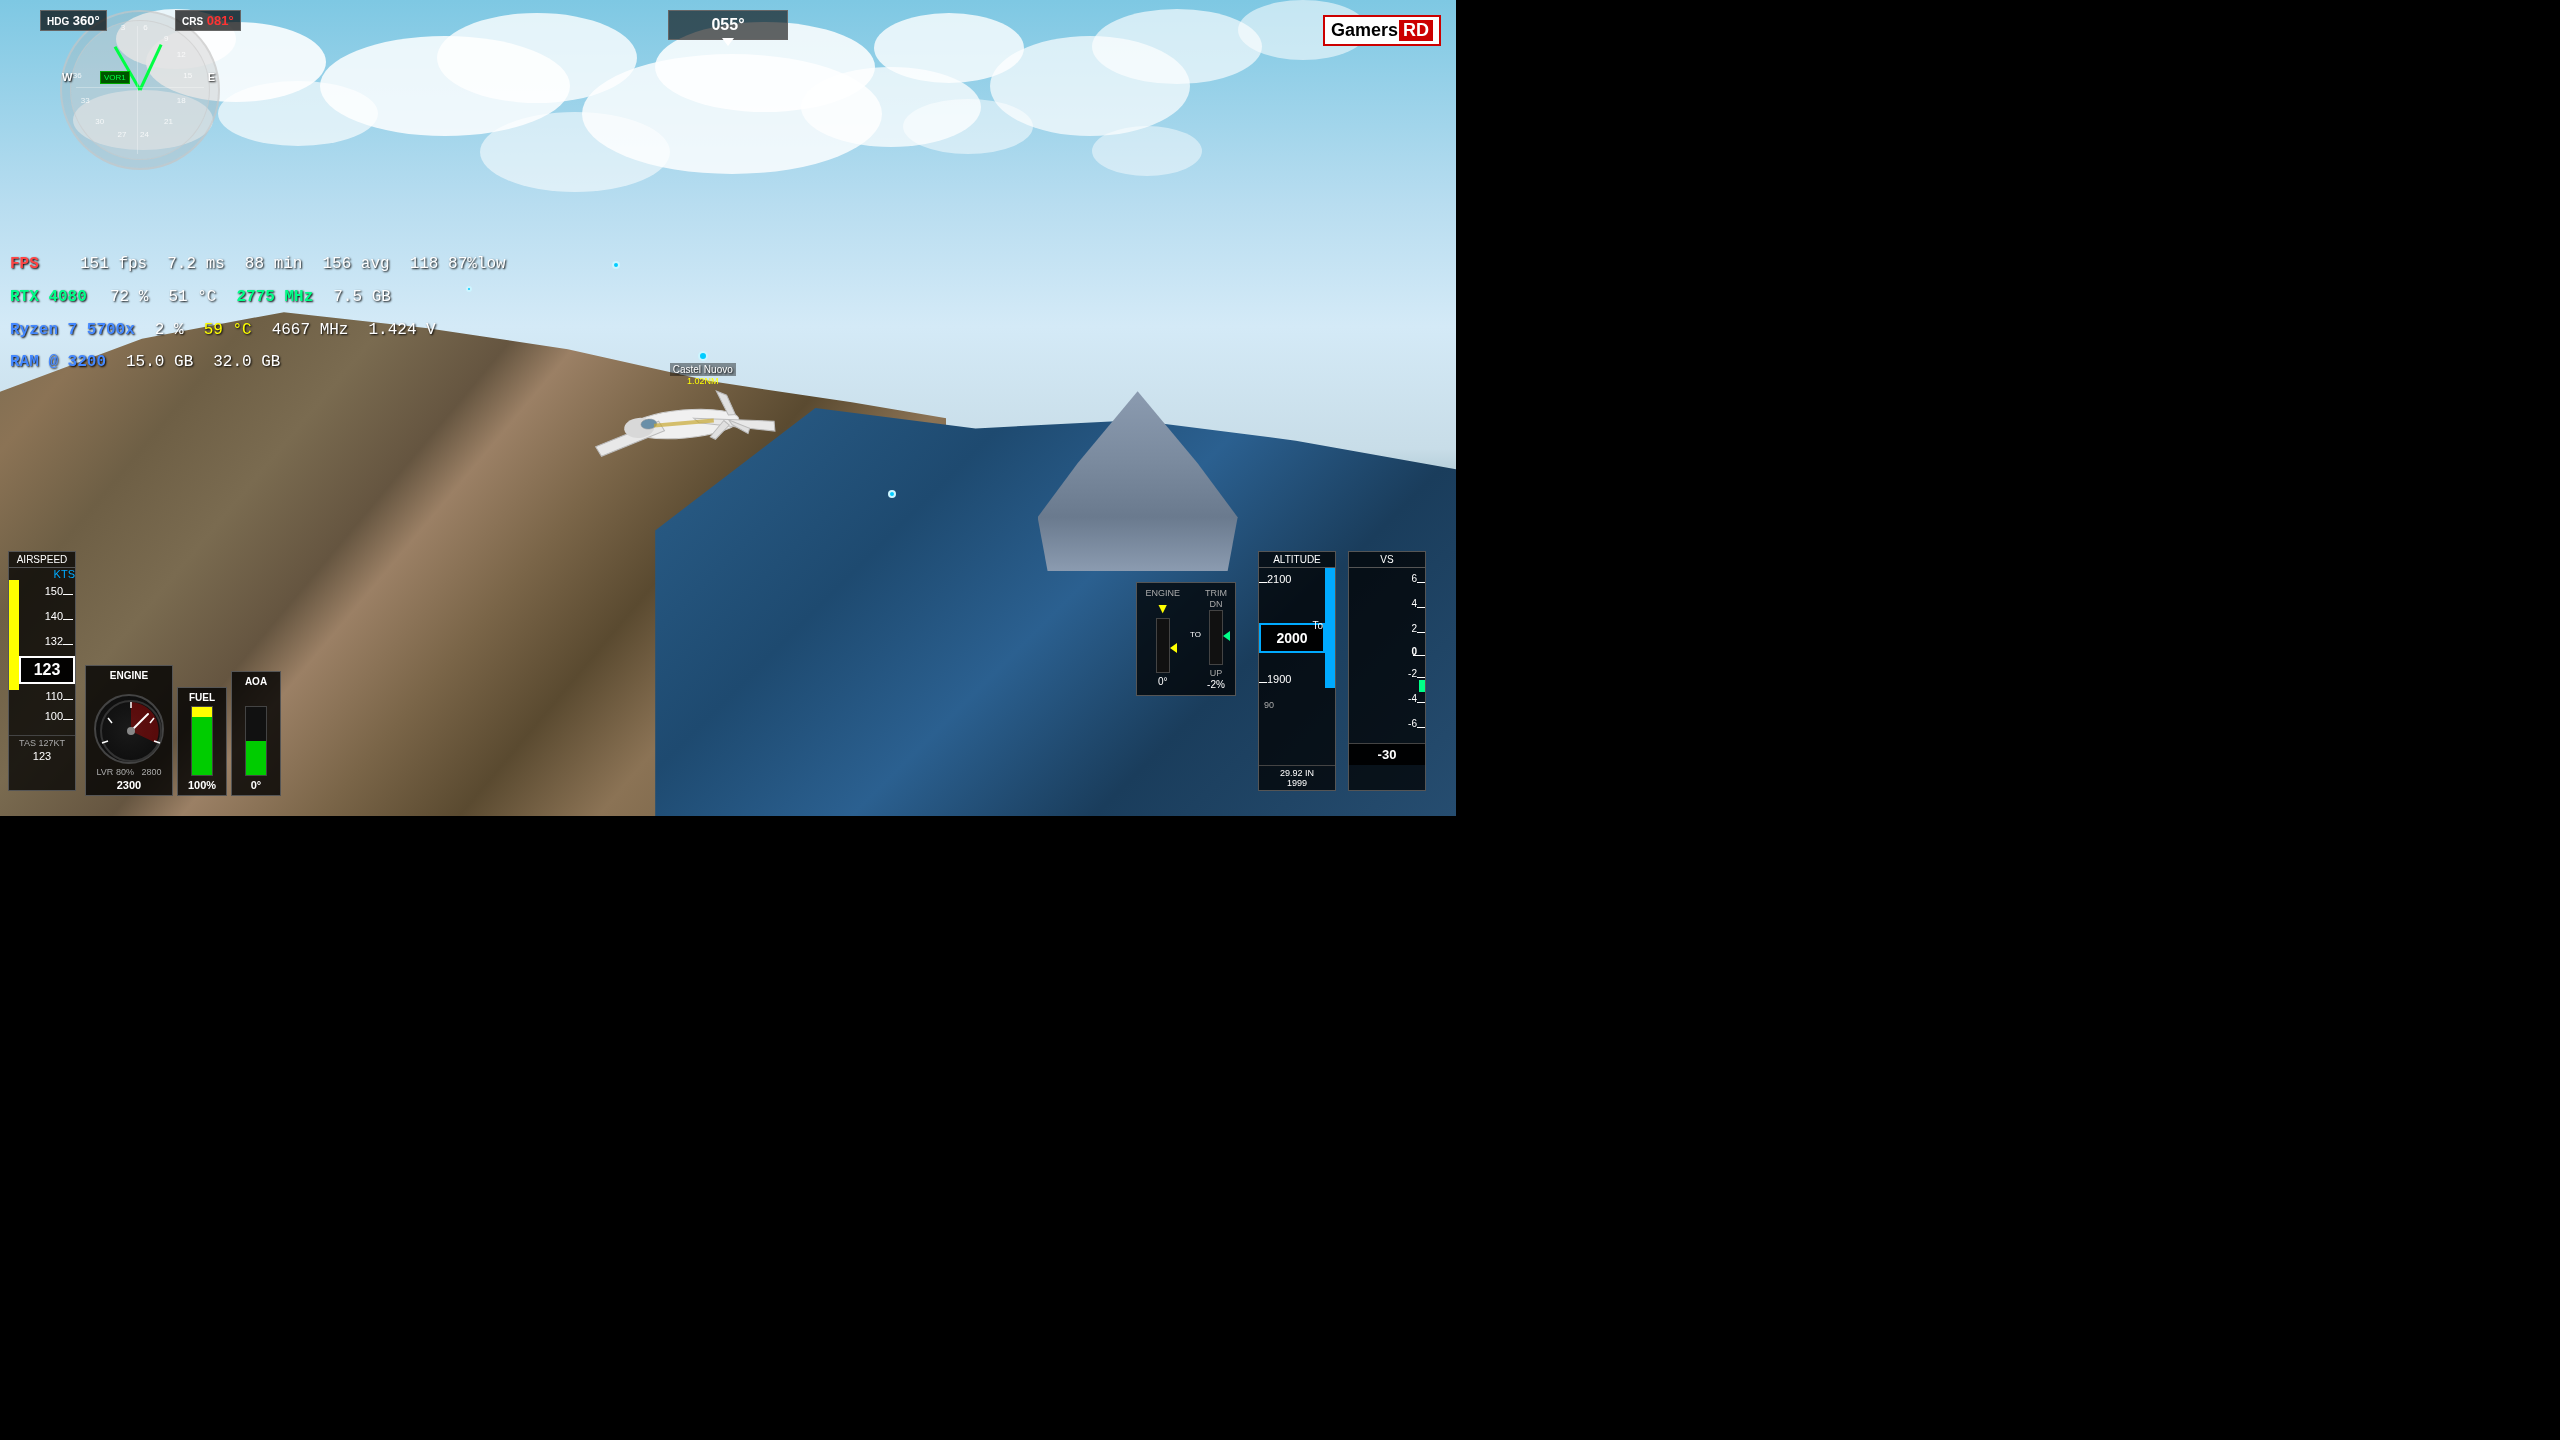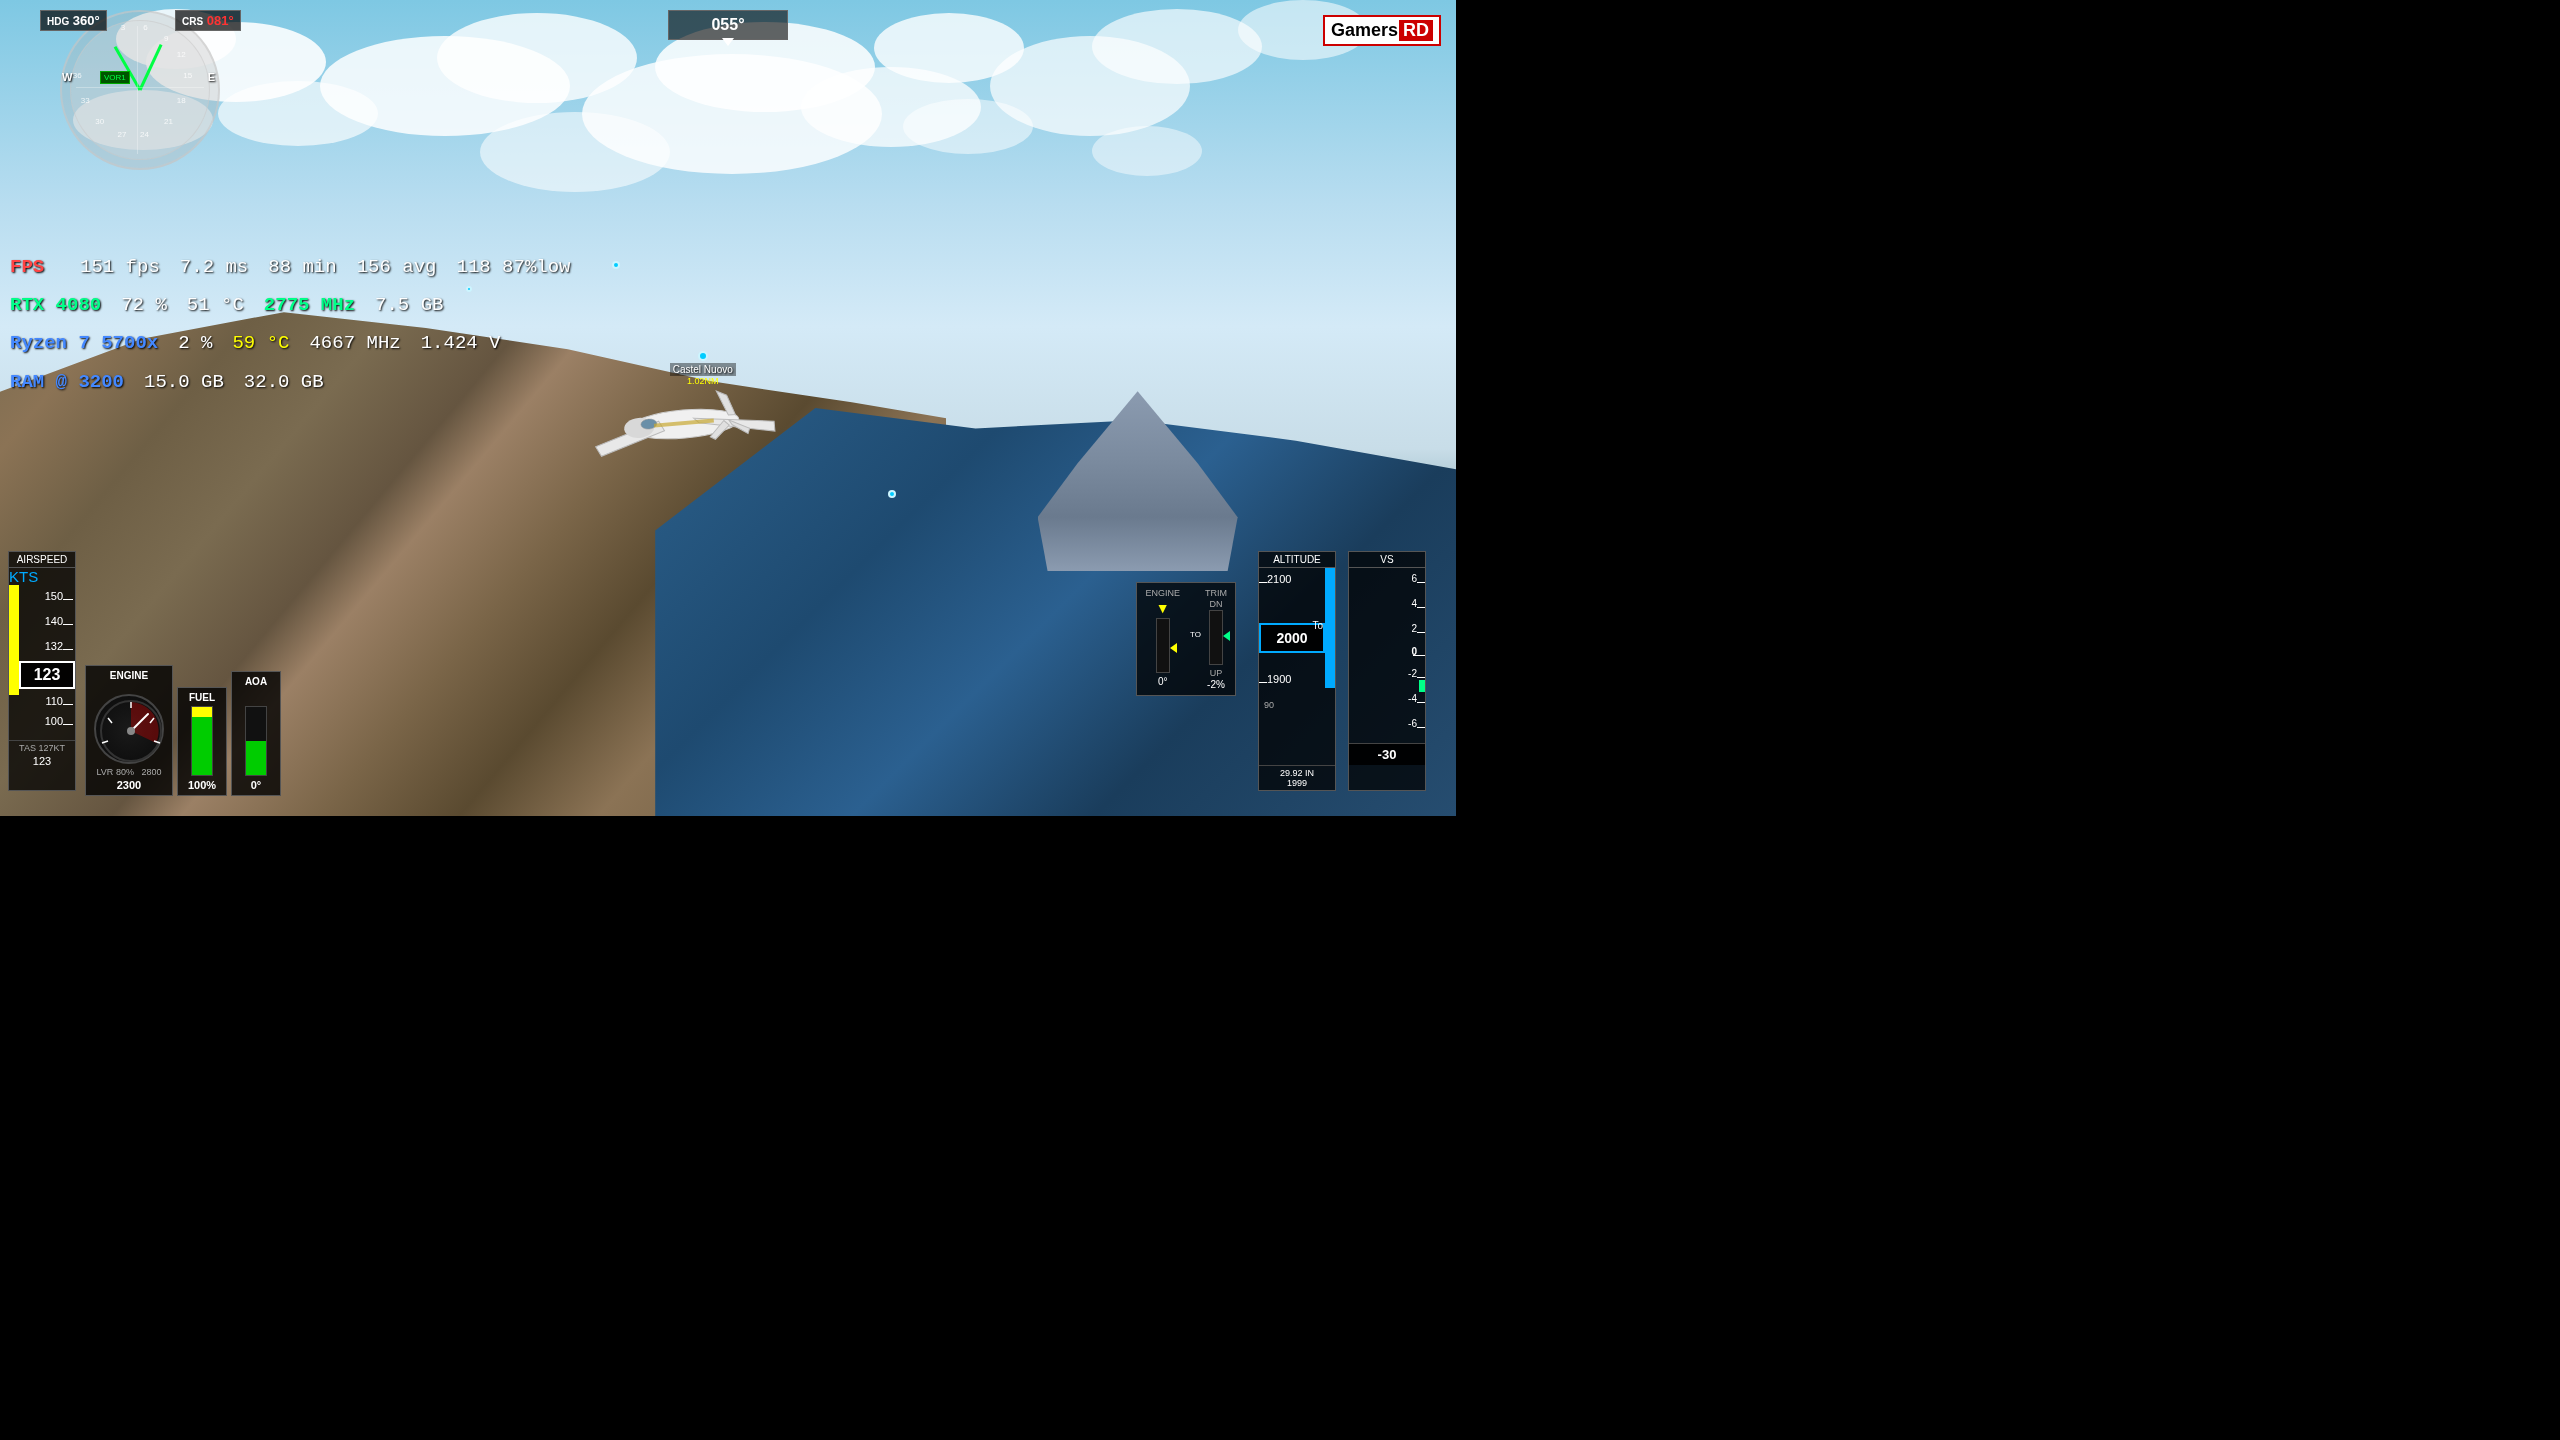--- a/index.html
+++ b/index.html
@@ -225,21 +225,21 @@
       border-right: 6px solid transparent;
       border-top: 8px solid #fff;
     }
 
     
     .perf-overlay {
       position: absolute;
       top: 250px;
       left: 10px;
       color: #fff;
-      font-size: 19px;
+      font-size: 16px;
       font-family: 'Courier New', monospace;
       text-shadow: 1px 1px 2px #000;
       line-height: 1.8;
     }
 
     .perf-row {
       display: flex;
       align-items: center;
       gap: 20px;
       margin-bottom: 4px;
@@ -454,21 +454,21 @@
     </div>
     <div class="perf-row">
       <span class="perf-label-ram">RAM @ 3200</span>
       <span class="perf-value-normal">15.0 GB</span>
       <span class="perf-value-normal">32.0 GB</span>
     </div>
   </div>
 
   <div style="position:absolute;bottom:25px;left:8px;width:68px;height:240px;background:rgba(0,0,0,0.75);border:1px solid #555;">
     <div style="color:#fff;font-size:10px;text-align:center;padding:2px 0;border-bottom:1px solid #555;">AIRSPEED</div>
-    <div style="color:#00aaff;font-size:15px;text-align:left;">KTS</div>
+    <div style="color:#00aaff;font-size:11px;text-align:right;">KTS</div>
 
     <div style="position:relative;height:155px;overflow:hidden;padding-top:5px;">
 
       <div style="position:absolute;left:0;top:0;bottom:45px;width:10px;background:#ffff00;"></div>
 
       <div style="color:#fff;font-size:11px;position:absolute;top:5px;right:12px;">150</div>
       <div style="width:10px;height:1px;background:#fff;position:absolute;top:14px;right:2px;"></div>
 
       <div style="color:#fff;font-size:11px;position:absolute;top:30px;right:12px;">140</div>
       <div style="width:10px;height:1px;background:#fff;position:absolute;top:39px;right:2px;"></div>

